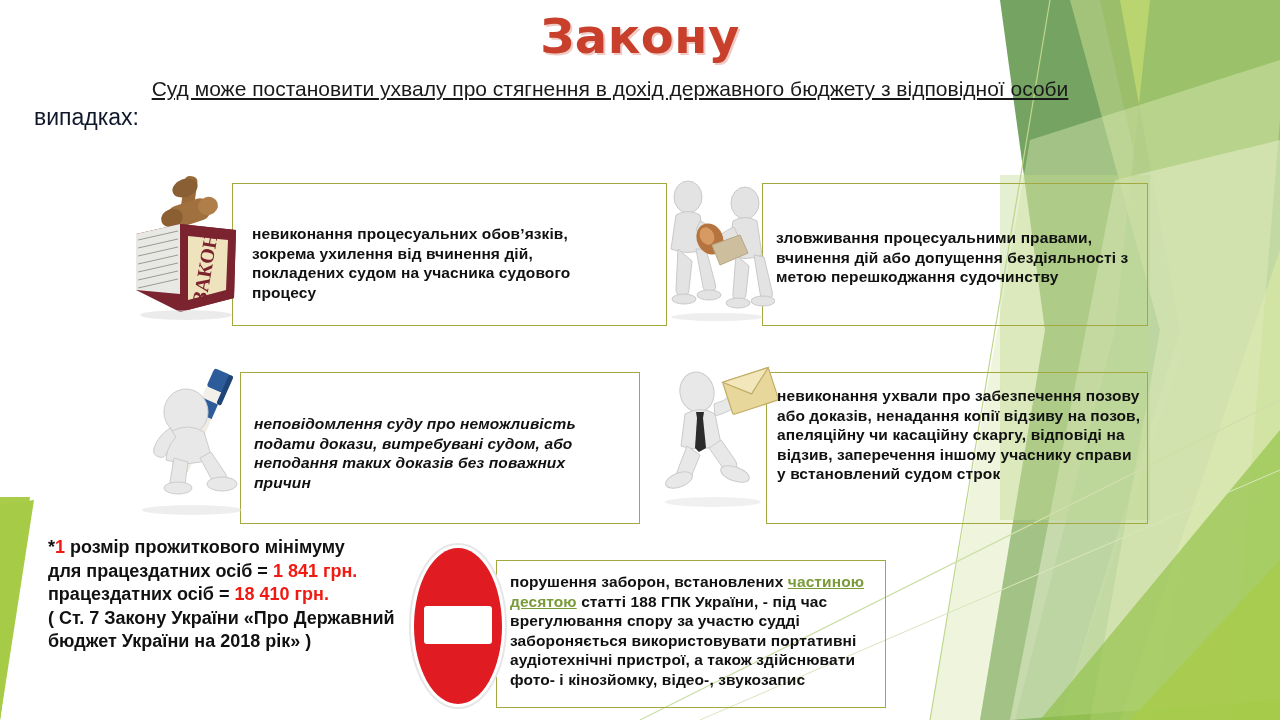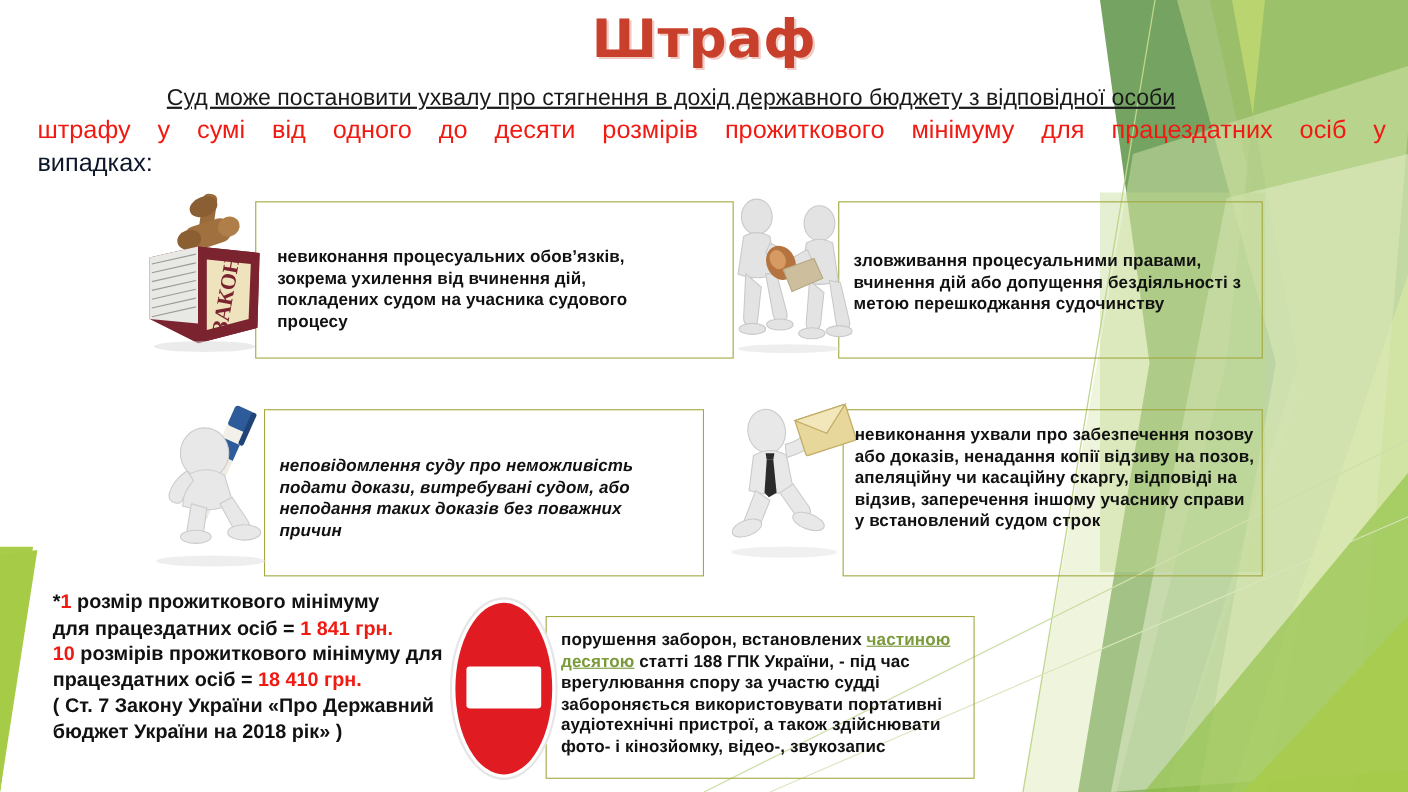--- a/index.html
+++ b/index.html
@@ -137,25 +137,24 @@
 
     <line x1="1050" y1="0" x2="930" y2="720" stroke="#BFD68C" stroke-width="1.2"></line>
     <line x1="640" y1="720" x2="1280" y2="400" stroke="#CFDFAA" stroke-width="1.2"></line>
     <line x1="700" y1="720" x2="1280" y2="470" stroke="#D9E6BD" stroke-width="1"></line>
 
     <polygon points="0,500 28,500 0,720 0,500" fill="#A9CC4A"></polygon>
     <polygon points="0,497 30,497 0,720" fill="#A9CC4A"></polygon>
     <polygon points="0,505 34,500 0,720" fill="#A5CB47"></polygon>
   </svg>
 
-  <div id="title">Штраф</div>
+  <div id="title">Закону</div>
 
   <div id="intro">
     <span class="intro-line1">Суд може постановити ухвалу про стягнення в дохід державного бюджету з відповідної особи</span>
-    <span class="intro-line2">штрафу у сумі від одного до десяти розмірів прожиткового мінімуму для працездатних осіб у</span>
     <span class="intro-line3">випадках:</span>
   </div>
 
   <div class="card">
     <div class="card-frame" style="left:232px; top:183px; width:435px; height:143px;"></div>
     <div class="card-pic" style="left:122px; top:172px; width:125px; height:150px;">
       <svg class="pic-svg" viewBox="0 0 125 150" width="125" height="150">
 
         <rect x="60" y="4" width="13" height="46" rx="5" fill="#9A6B3A" transform="rotate(8 66 27)"></rect>
         <ellipse cx="63" cy="16" rx="13" ry="9" fill="#8A5F33" transform="rotate(-20 63 16)"></ellipse>
@@ -292,22 +291,19 @@
   </div>
 
   <div id="note">
     <div>
       <span>*</span><span class="red">1</span><span> розмір прожиткового мінімуму</span>
     </div>
     <div>
       <span>для працездатних осіб =  </span><span class="red">1 841 грн.</span>
     </div>
     <div>
-      <span class="red">10</span><span> розмірів прожиткового мінімуму для</span>
-    </div>
-    <div>
       <span>працездатних осіб = </span><span class="red">18 410 грн.</span>
     </div>
     <div>( Ст. 7 Закону України «Про Державний</div>
     <div>бюджет України на 2018 рік» )</div>
   </div>
 
 </div>
 
 </body></html>

